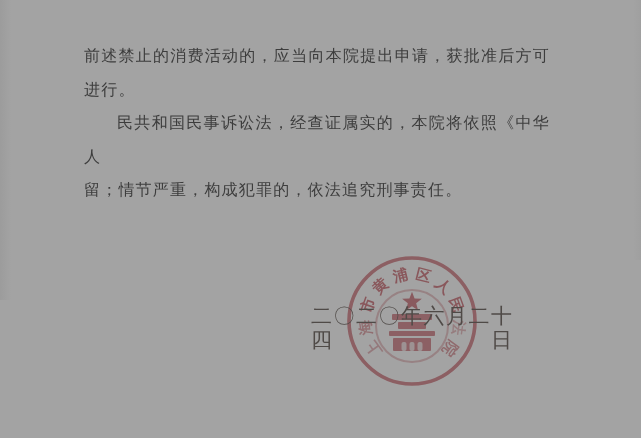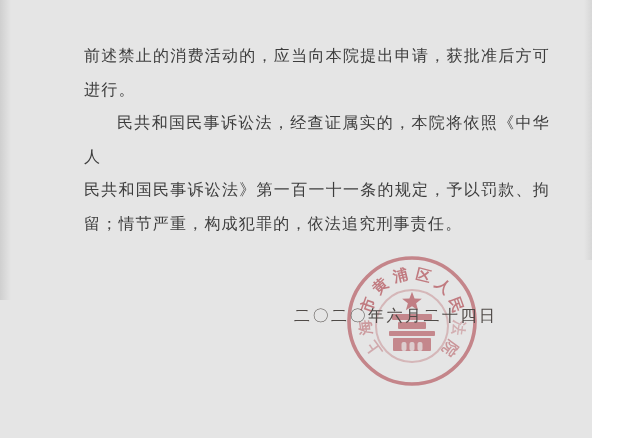--- a/index.html
+++ b/index.html
@@ -4,22 +4,22 @@
 <style>
   html,body{margin:0;padding:0;}
   body{
     width:641px;height:438px;
     font-family:"Liberation Serif","DejaVu Serif",serif;
     background:#ffffff;
     overflow:hidden;
     position:relative;
   }
   .page{
-    position:absolute;left:0;top:0;width:592px;height:438px;
-    background:#e5e5e5;
+    position:absolute;left:0;top:0;width:641px;height:438px;
+    background:#a3a3a3;
   }
   
   .edge-shadow-left{
     position:absolute;left:0;top:0;width:11px;height:300px;
     background:linear-gradient(to right,rgba(130,130,130,.22),rgba(130,130,130,0));
     pointer-events:none;
   }
   .edge-shadow-right{
     position:absolute;right:0;top:0;width:8px;height:260px;
     background:linear-gradient(to left,rgba(140,140,140,.16),rgba(140,140,140,0));
@@ -33,22 +33,22 @@
     text-justify:inter-character;
   }
   .body-text .line{white-space:nowrap;}
   .body-text .line.flush{
     white-space:normal;
     text-align:justify;
     text-align-last:justify;
   }
   .body-text .line.indent{text-indent:33px;}
   .date-line{
-    position:absolute;left:294px;top:304px;width:201px;
-    font-size:16px;line-height:24px;
+    position:absolute;left:311px;top:304px;width:201px;
+    font-size:21px;line-height:24px;
     color:#4f4a47;
     text-align:justify;
     text-align-last:justify;
     text-justify:inter-character;
     z-index:3;
   }
   .seal{
     position:absolute;left:337px;top:246px;width:150px;height:160px;
     z-index:2;
     mix-blend-mode:multiply;
@@ -65,21 +65,20 @@
 
 <div class="page">
 
   <div class="edge-shadow-left"></div>
   <div class="edge-shadow-right"></div>
 
   <div class="body-text">
     <div class="line flush">前述禁止的消费活动的，应当向本院提出申请，获批准后方可</div>
     <div class="line">进行。</div>
     <div class="line flush indent">民共和国民事诉讼法，经查证属实的，本院将依照《中华人</div>
-    <div class="line flush">民共和国民事诉讼法》第一百一十一条的规定，予以罚款、拘</div>
     <div class="line">留；情节严重，构成犯罪的，依法追究刑事责任。</div>
   </div>
 
   <svg class="seal" viewBox="0 0 150 160" xmlns="http://www.w3.org/2000/svg">
     <defs>
       <filter id="soft" x="-20%" y="-20%" width="140%" height="140%">
         <feGaussianBlur stdDeviation="0.55"></feGaussianBlur>
       </filter>
     </defs>
 

